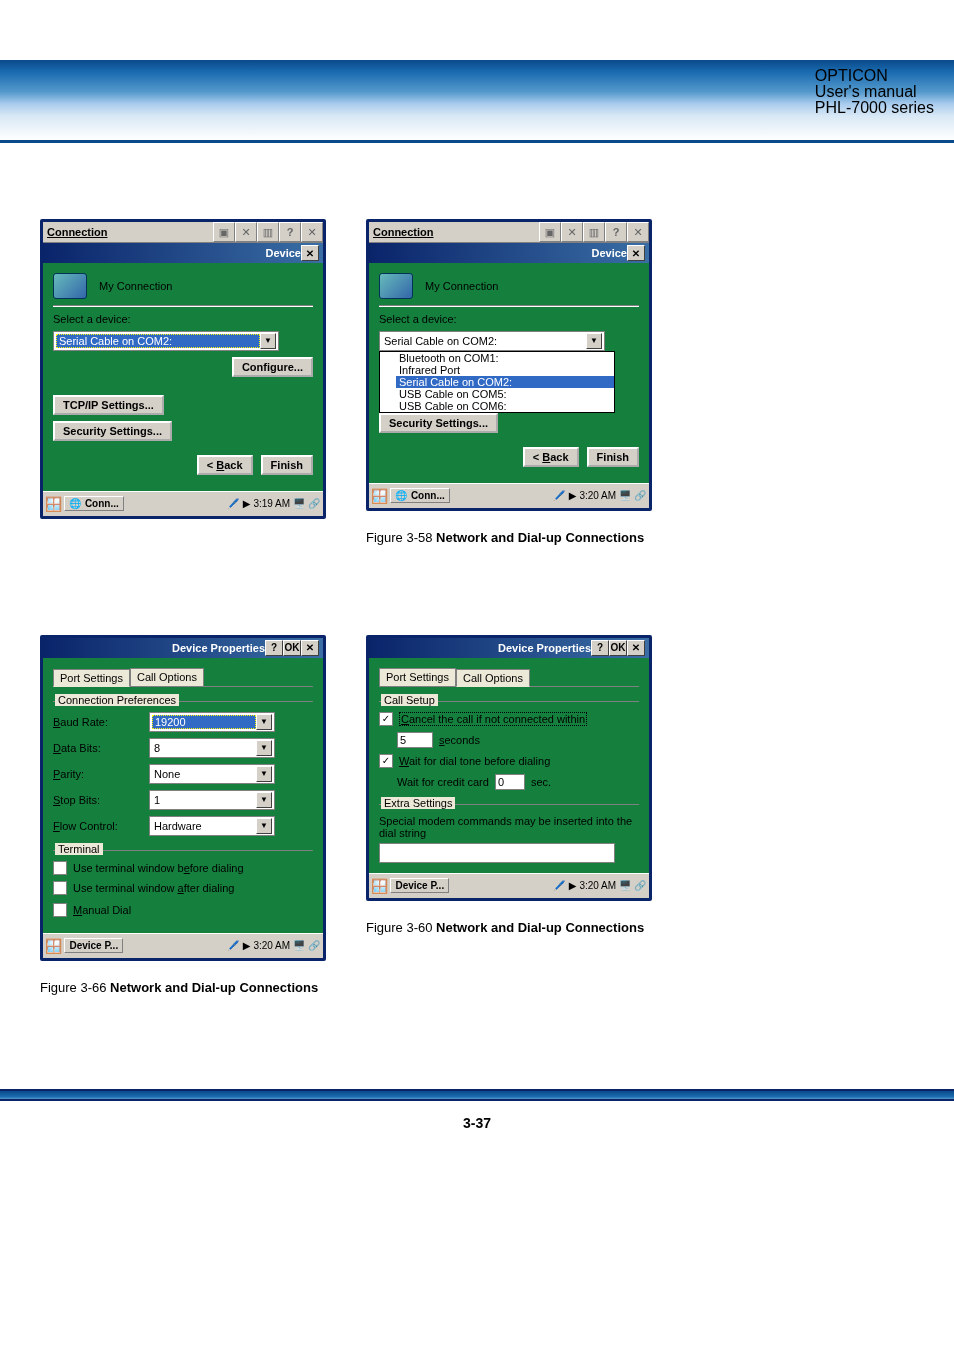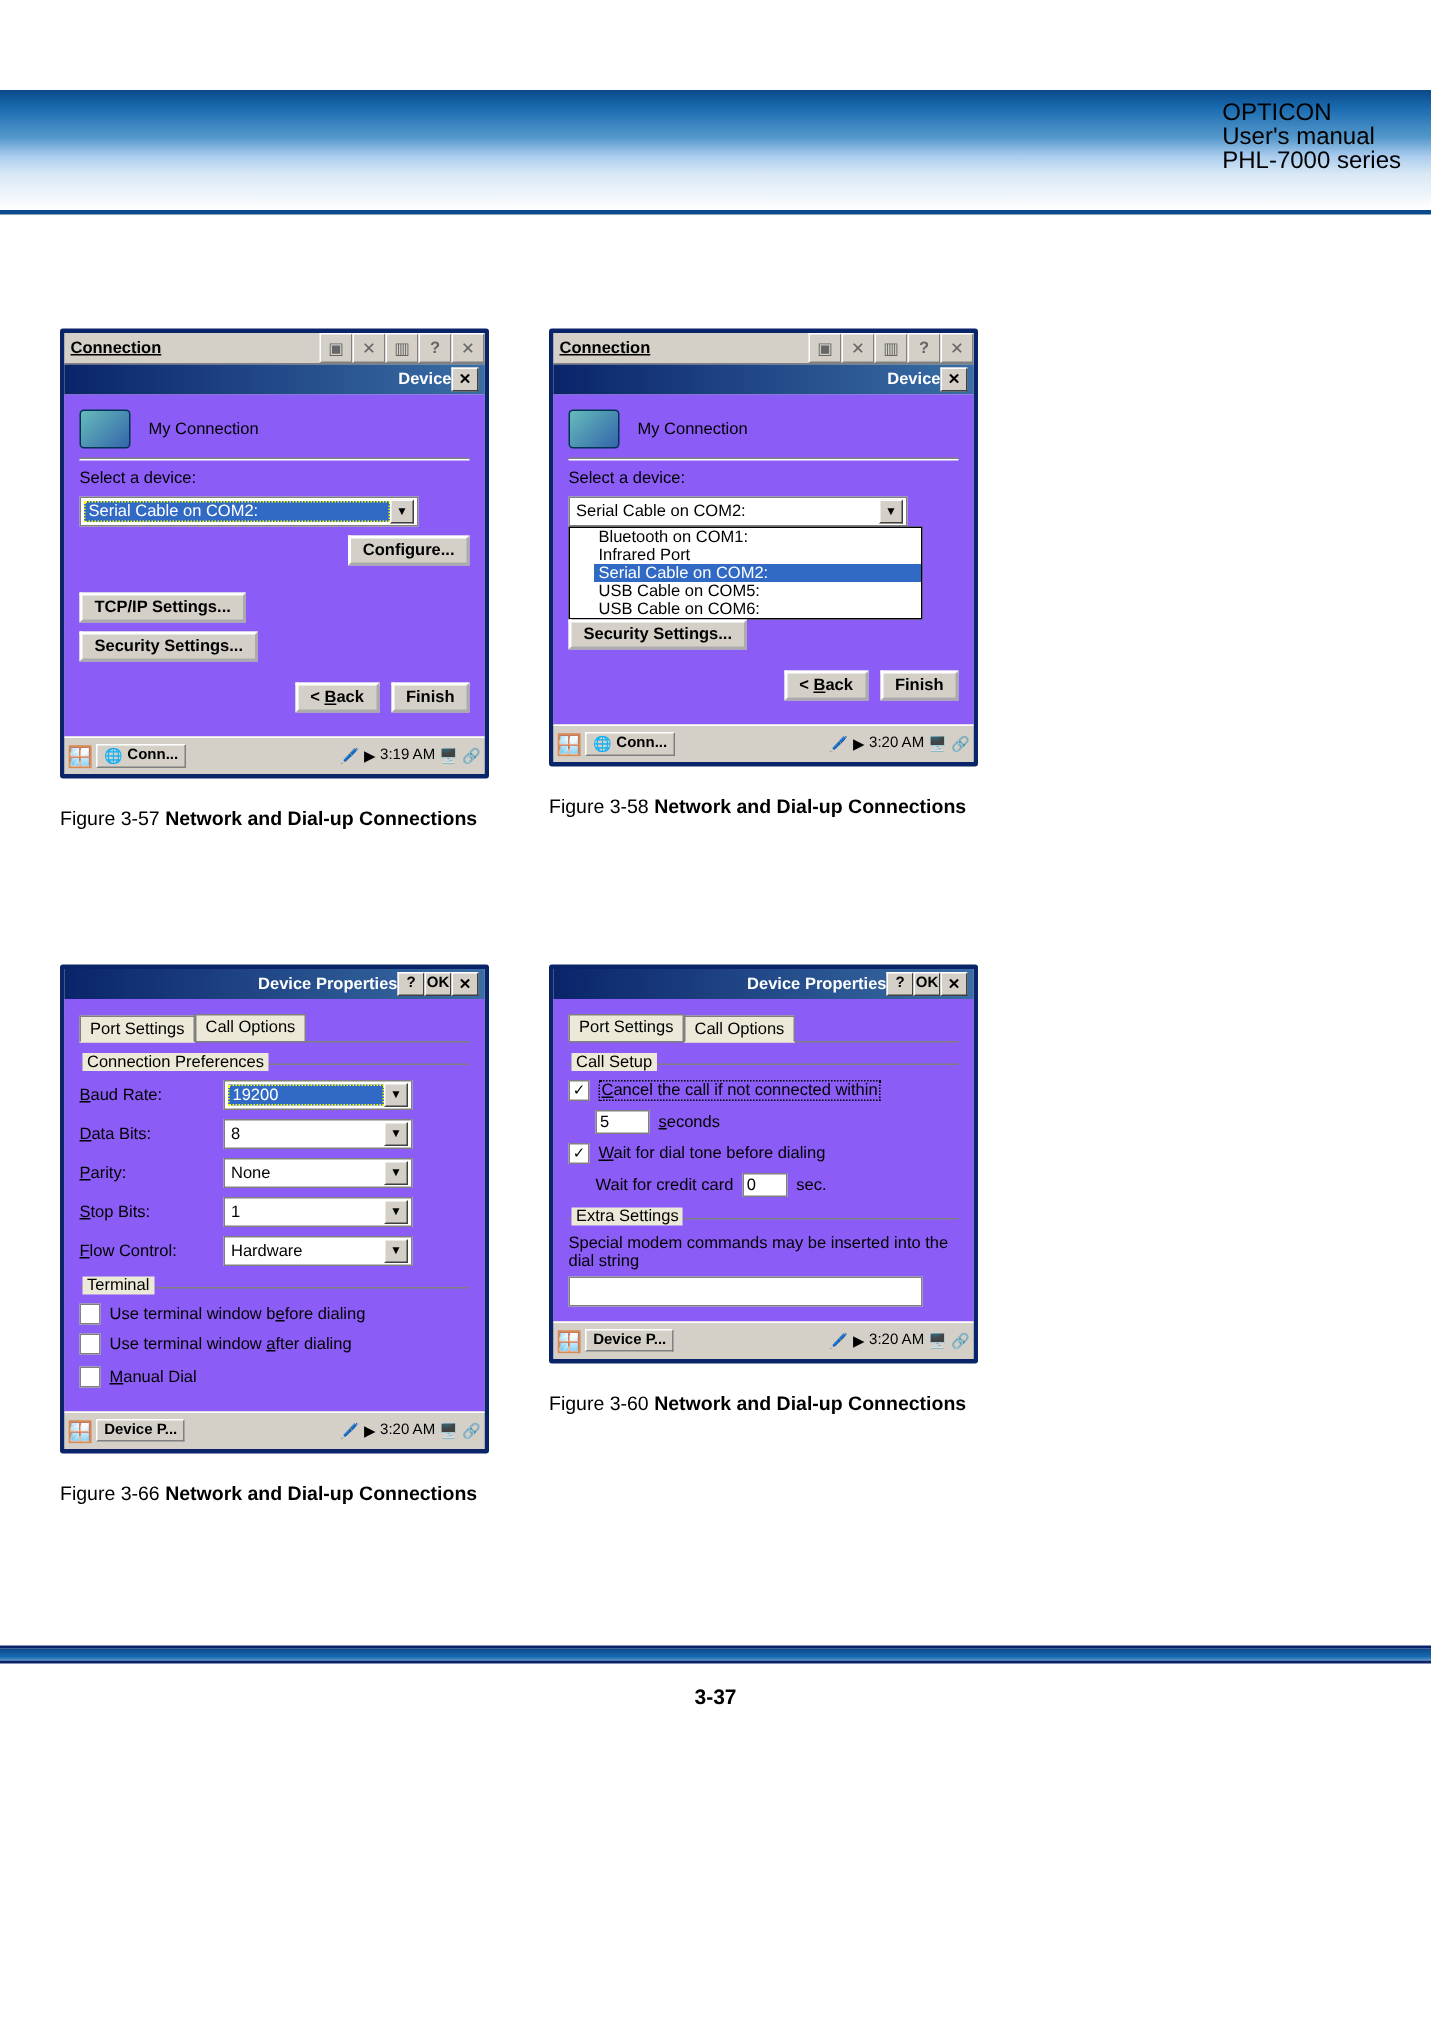--- a/index.html
+++ b/index.html
@@ -107,21 +107,21 @@
     display:inline-flex;
     align-items:center;
     justify-content:center;
     font-size: 10px;
     border:1px solid #fff;
     border-right-color:#404040;
     border-bottom-color:#404040;
   }
   .pane {
     padding: 10px;
-    background: #8b5cf6;
+    background: #15803d;
   }
   .row { display:flex; align-items:center; gap:6px; margin-bottom:6px; }
   .w-btn {
     background: #d4d0c8;
     border: 2px outset #fff;
     padding: 2px 8px;
     font-size: 11px;
     font-weight: bold;
   }
   .w-select, .w-input {
@@ -282,23 +282,20 @@
           <span class="tb-btn">🌐 <span>Conn...</span></span>
           <span class="tb-right">
             <span>🖊️</span>
             <span>▶</span>
             <span>3:19 AM</span>
             <span>🖥️</span>
             <span>🔗</span>
           </span>
         </div>
       </div>
-      <div class="caption">
-        <span>Figure 3-57 </span><b>Network and Dial-up Connections</b>
-      </div>
     </div>
 
     <div class="col">
       <div class="shot">
         <div class="sv-title">
           <span class="t">Connection</span>
           <span class="tb-icon">▣</span>
           <span class="tb-icon">✕</span>
           <span class="tb-icon">▥</span>
           <span class="tb-icon">

